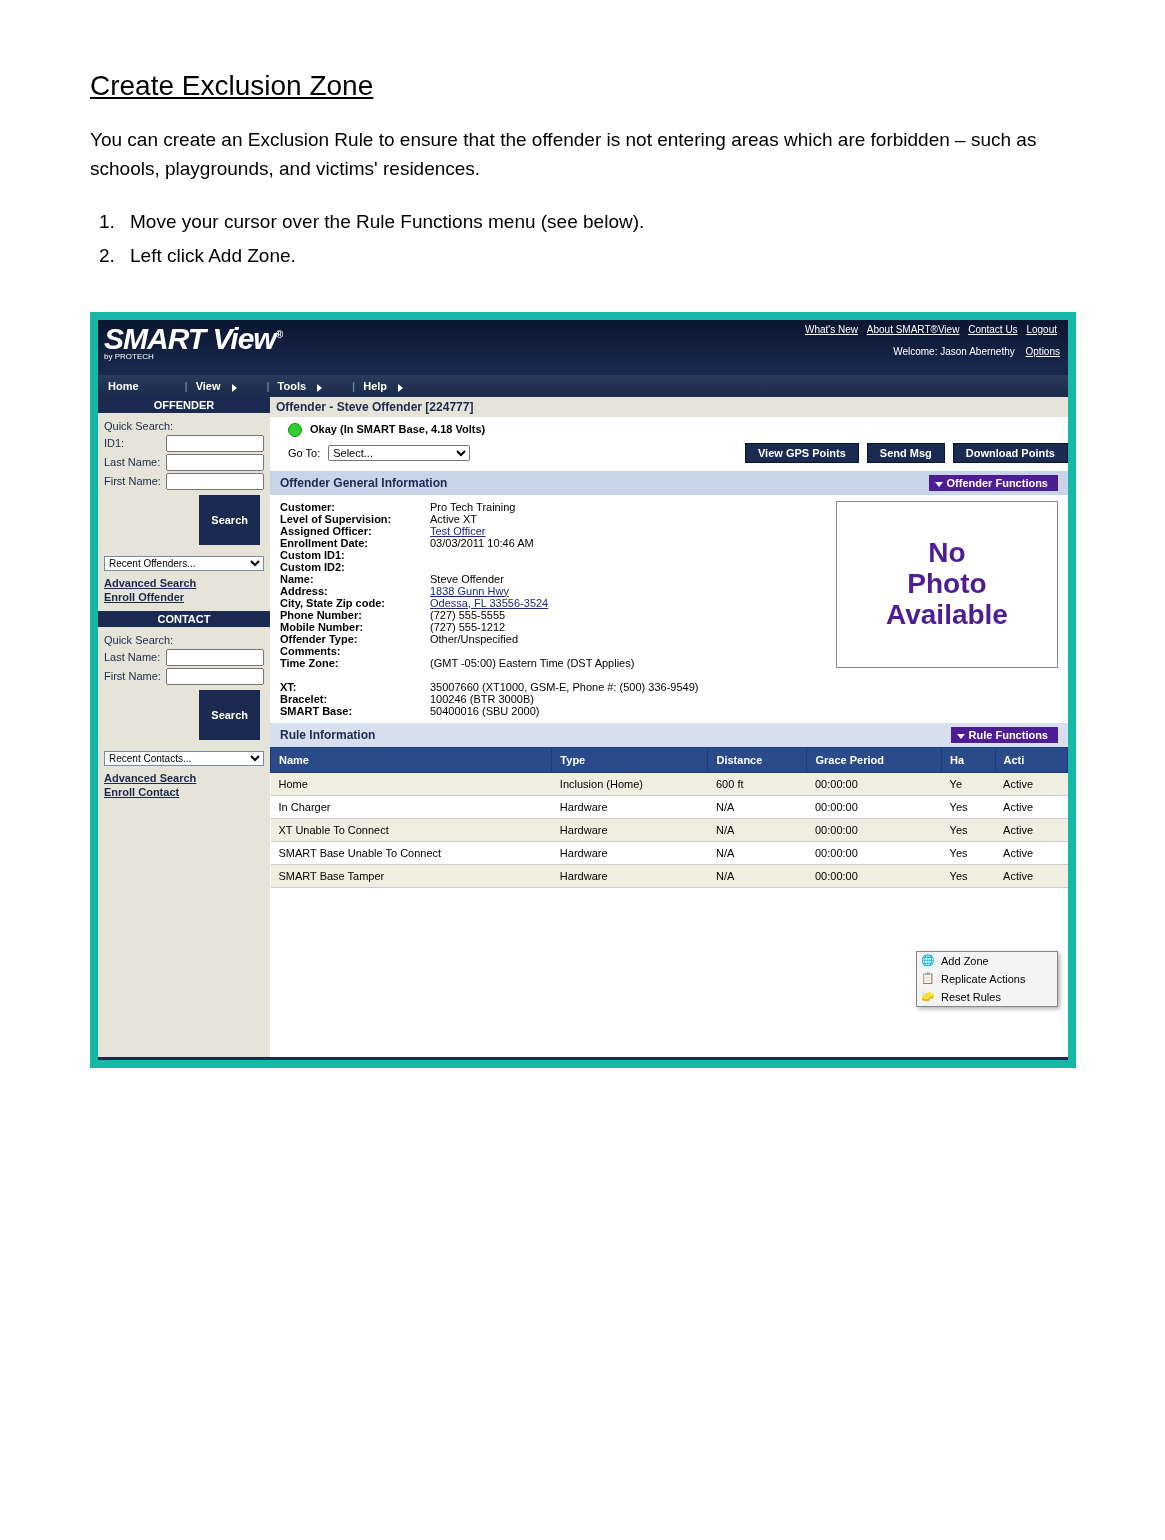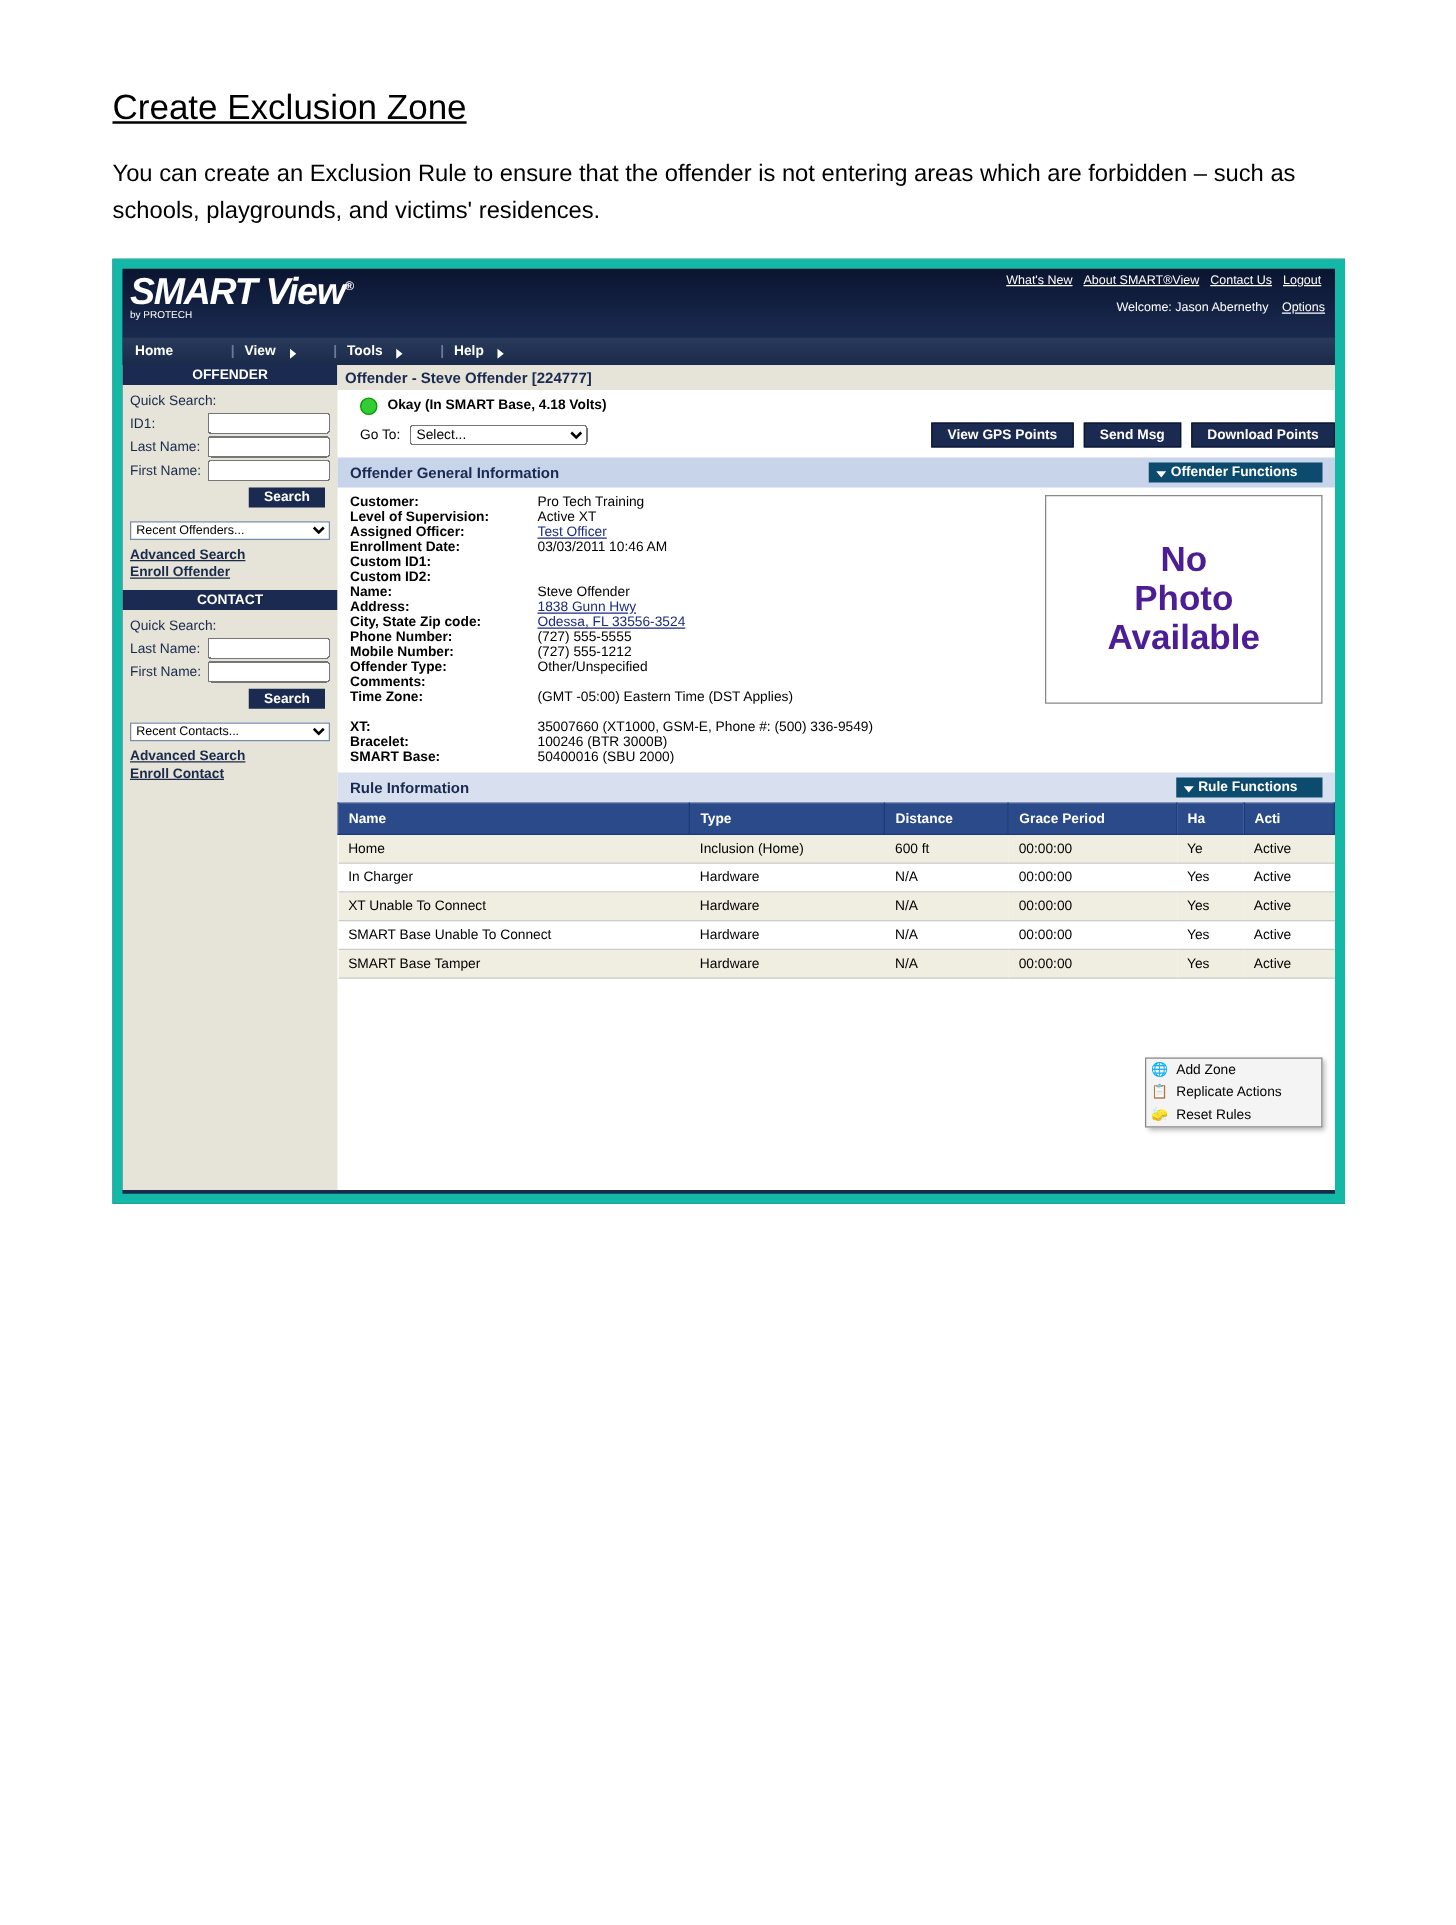--- a/index.html
+++ b/index.html
@@ -21,32 +21,32 @@
   .menubar .mi.arrow::after{content:"";position:absolute;right:0;top:4px;border-left:5px solid #fff;border-top:4px solid transparent;border-bottom:4px solid transparent}
   .menubar .sep{color:#6a7a9a;margin-right:8px}
   .body{display:flex;background:#e6e3d8;height:660px}
   .side{width:172px;background:#e6e3d8;padding:0;color:#1a2a4a;font-size:11px}
   .sidehdr{background:#1a2a50;color:#fff;text-align:center;font-weight:bold;padding:2px 0;font-size:11px}
   .sideblk{padding:4px 6px}
   .sideblk label{display:block;margin:3px 0}
   .sideblk input[type=text]{width:90px;font-size:10px}
   .srow{display:flex;align-items:center;margin:2px 0}
   .srow span{width:68px}
-  .sbtn{background:#1a2a50;color:#fff;border:none;padding:2px 12px;font-weight:bold;font-size:11px;float:right;margin:3px 4px 3px 12px;cursor:pointer}
+  .sbtn{background:#1a2a50;color:#fff;border:none;padding:19px 12px;font-weight:bold;font-size:11px;float:right;margin:3px 4px 3px 12px;cursor:pointer}
   .sidesel{width:160px;font-size:10px;margin:4px 6px;background:#fff;border:1px solid #7a8aaa}
   .sidelink{text-decoration:underline;display:block;margin:2px 6px;font-weight:bold;color:#1a2a4a;cursor:pointer}
   .main{flex:1;background:#fff;padding:0;position:relative}
   .crumb{background:#e6e3d8;color:#1a2a50;font-weight:bold;padding:3px 6px;font-size:12px}
   .statline{padding:6px 0 6px 40px;font-weight:bold;font-size:11px;position:relative}
   .statline::before{content:"";position:absolute;left:18px;top:6px;width:12px;height:12px;background:#3c3;border-radius:50%;border:1px solid #090}
   .gorow{padding:2px 0 8px 18px;display:flex;align-items:center;gap:8px}
   .gorow select{width:142px;font-size:11px}
   .bbtn{background:#1a2a50;color:#fff;font-weight:bold;font-size:11px;padding:3px 12px;border:1px solid #0a1530;cursor:pointer}
   .secbar{background:#c8d4ea;color:#1a2a50;font-weight:bold;padding:4px 10px;display:flex;justify-content:space-between;align-items:center;font-size:12px}
-  .fxbtn{background:#0c4a6e;color:#fff;font-size:11px;padding:2px 20px;cursor:pointer;position:relative;padding-left:18px}
+  .fxbtn{background:#4c1d95;color:#fff;font-size:11px;padding:2px 10px;cursor:pointer;position:relative;padding-left:18px}
   .fxbtn::before{content:"";position:absolute;left:6px;top:7px;border-top:5px solid #fff;border-left:4px solid transparent;border-right:4px solid transparent}
   .info{display:flex;padding:6px 10px;font-size:11px}
   .info .cols{flex:1;display:flex}
   .info .lab{width:150px;font-weight:bold}
   .info .val{width:220px}
   .info .val a{color:#1a2a80;text-decoration:underline;cursor:pointer}
   .photo{width:220px;height:165px;border:1px solid #888;display:flex;align-items:center;justify-content:center;font-family:Arial;font-weight:bold;font-size:28px;color:#4c1d95;text-align:center;line-height:1.1}
   .hw{padding:6px 10px;font-size:11px}
   .hw .r{display:flex}
   .hw .lab{width:150px;font-weight:bold}
@@ -58,20 +58,24 @@
   .ctx div{padding:3px 8px 3px 24px;cursor:pointer;position:relative}
   .ctx .ic{position:absolute;left:4px;top:2px;width:14px;height:14px}
   .clearfix::after{content:"";display:table;clear:both}
 </style>
 </head>
 <body>
 
 <div class="doc">
   <h1>Create Exclusion Zone</h1>
   <p class="intro">You can create an Exclusion Rule to ensure that the offender is not entering areas which are forbidden – such as schools, playgrounds, and victims' residences.</p>
+  <ol class="steps">
+    <li>Move your cursor over the Rule Functions menu (see below).</li>
+    <li>Left click Add Zone.</li>
+  </ol>
 
   <div class="shot">
     <div class="banner">
       <div class="logo">
         <span>SMART View</span><sup style="font-size:10px">®</sup>
         <small>by PROTECH</small>
       </div>
       <div class="toplinks">
         <span>What's New</span>
         <span>About SMART®View</span>

